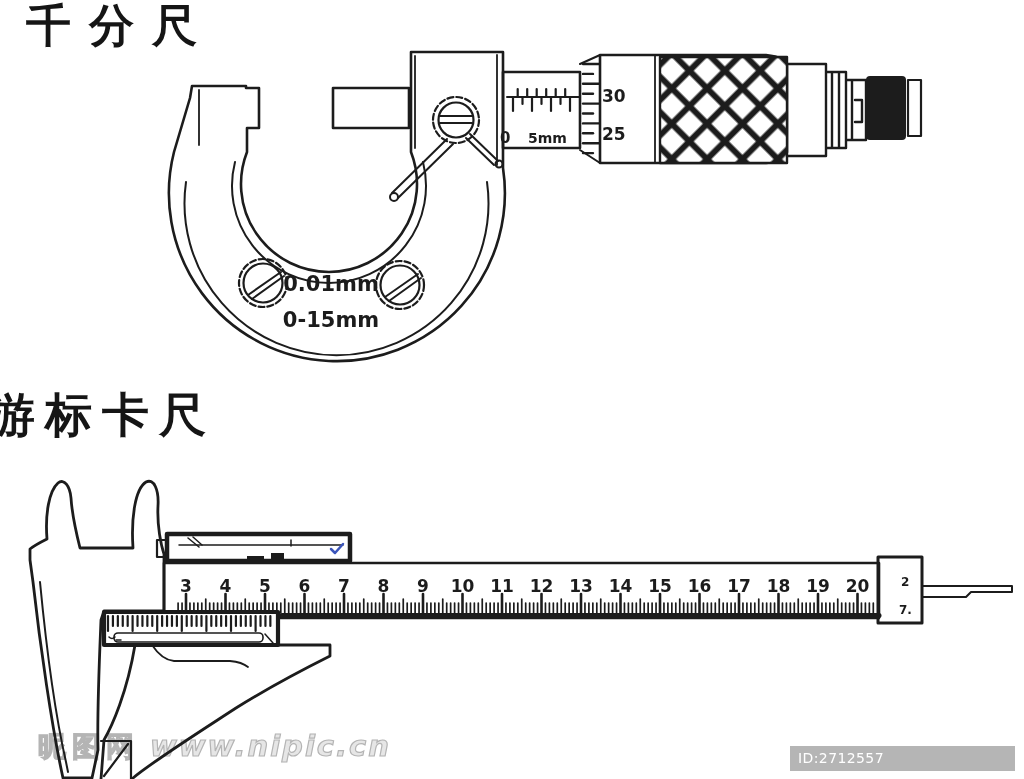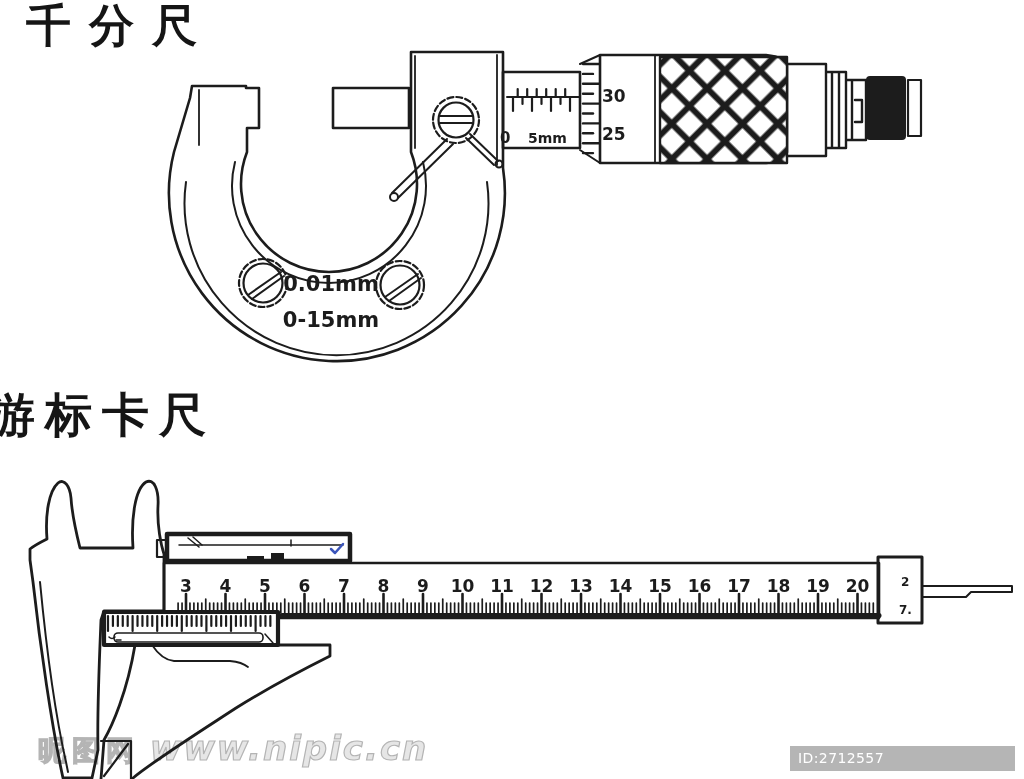--- a/index.html
+++ b/index.html
@@ -7,21 +7,21 @@
        font-family:"DejaVu Sans",sans-serif;}
   .stage{position:absolute;inset:0;width:1024px;height:779px;}
   .cn-title{position:absolute;color:#151515;font-family:"DejaVu Serif","DejaVu Sans",serif;
             font-weight:900;white-space:nowrap;}
   #title-micrometer{left:26px;top:-4px;font-size:45px;letter-spacing:18px;}
   #title-caliper{left:-12px;top:384px;font-size:47px;letter-spacing:10px;}
   #watermark{position:absolute;left:38px;top:728px;white-space:nowrap;
              color:#e6e6e6;-webkit-text-stroke:1.2px #b4b4b4;}
   #watermark .wm-cn{font-size:28px;font-weight:bold;letter-spacing:6px;
                     font-family:Liberation Mono, monospace;}
-  #watermark .wm-url{font-size:34px;font-weight:bold;font-style:italic;
+  #watermark .wm-url{font-size:29px;font-weight:bold;font-style:italic;
                      letter-spacing:2px;margin-left:10px;margin-top:20px;}
   #id-bar{position:absolute;left:790px;top:746px;width:225px;height:25px;
           line-height:25px;font-size:14px;padding-left:8px;box-sizing:border-box;
           letter-spacing:0.4px;}
   svg{position:absolute;left:0;top:0;}
   .lbl{font-family:"DejaVu Sans",sans-serif;font-weight:bold;}
 </style>
 </head>
 <body>
 

